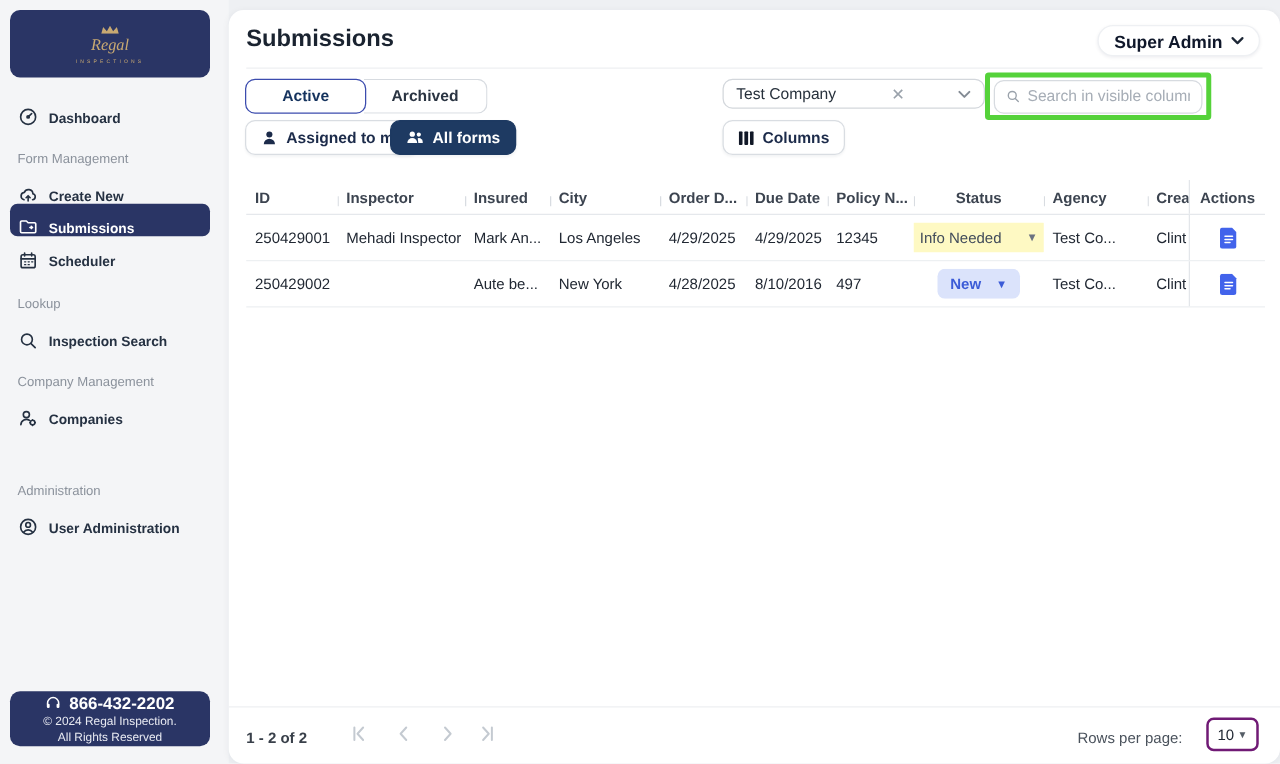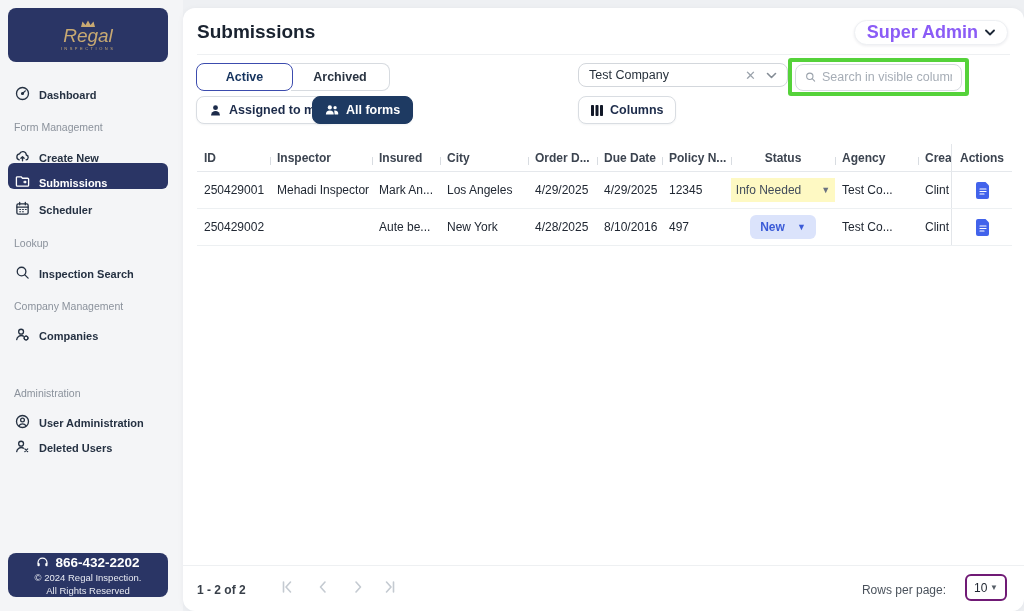--- a/index.html
+++ b/index.html
@@ -5,60 +5,60 @@
   * { margin:0; padding:0; box-sizing:border-box; }
   html,body { width:1024px; height:611px; overflow:hidden; }
   body { font-family:"Liberation Sans", sans-serif; background:#eef0f3; position:relative; }
   .viewport { position:absolute; inset:0; width:1024px; height:611px; }
 
   
   .sidebar { position:absolute; left:0; top:0; width:183px; height:611px; background:#f4f5f7; }
   .logo-box { position:absolute; left:8px; top:8px; width:160px; height:54px; background:#2a3565; border-radius:8px;
     display:flex; flex-direction:column; align-items:center; justify-content:center; }
   .logo-crown { height:7px; color:#c8a972; margin-bottom:-1px; }
-  .logo-script { font-family:Liberation Sans, sans-serif; font-style:italic; font-size:19px; color:#c8a972; line-height:19px; }
+  .logo-script { font-family:Liberation Serif, serif; font-style:italic; font-size:13px; color:#c8a972; line-height:19px; }
   .logo-sub { font-size:4px; letter-spacing:2.5px; color:#c8a972; margin-top:1px; }
 
   .side-label { position:absolute; left:14px; font-size:10.5px; color:#8b929c; }
   .side-item { position:absolute; left:8px; width:160px; height:24px; display:flex; align-items:flex-end; gap:9px;
     padding-left:7px; font-size:11px; font-weight:bold; color:#253142; border-radius:6px; cursor:pointer; }
   .side-item svg { flex:0 0 auto; }
   .side-item.active { background:#2a3565; color:#ffffff; height:26px; }
 
   .side-footer { position:absolute; left:8px; top:553px; width:160px; height:44px; background:#2a3565; border-radius:8px;
     display:flex; flex-direction:column; align-items:center; justify-content:center; color:#fff; }
   .phone-row { display:flex; align-items:center; gap:6px; font-size:13.5px; font-weight:bold; }
   .side-footer .small { font-size:9.5px; color:#e8eaf2; margin-top:2px; line-height:11px; }
 
   
   .card { position:absolute; left:183px; top:8px; right:0; bottom:0; background:#ffffff; border-radius:12px;
     box-shadow:0 1px 6px rgba(20,30,60,.05); }
   .page-title { position:absolute; left:14px; top:13px; font-size:19px; font-weight:bold; color:#1a2330; }
   .user-pill { position:absolute; right:16px; top:12px; height:25px; padding:0 12px; background:#fff;
     border:1px solid #eef0f3; border-radius:13px; box-shadow:0 1px 3px rgba(20,30,60,.08);
-    display:flex; align-items:center; gap:7px; font-size:18px; font-weight:bold; color:#8b5cf6; cursor:pointer; }
+    display:flex; align-items:center; gap:7px; font-size:14px; font-weight:bold; color:#0f172a; cursor:pointer; }
   .title-divider { position:absolute; left:14px; right:14px; top:46px; height:1px; background:#eef0f2; }
 
   
   .seg { position:absolute; left:13px; top:55px; height:28px; display:flex; }
   .seg-tab { height:28px; display:flex; align-items:center; justify-content:center; font-size:12.5px; cursor:pointer; background:#fff; }
   .seg-tab.on { width:97px; border:1.5px solid #3c4cae; border-radius:8px; color:#15335e; font-weight:bold; z-index:2; }
   .seg-tab.off { width:99px; border:1px solid #d7dbe0; border-left:none; border-radius:0 8px 8px 0; color:#2a3442; font-weight:bold; margin-left:-2px; }
 
   .btn { position:absolute; height:28px; display:flex; align-items:center; gap:7px; padding:0 12px;
     background:#fff; border:1px solid #d9dde2; border-radius:8px; font-size:12.5px; font-weight:bold; color:#1c2b4a;
     box-shadow:0 1px 2px rgba(20,30,60,.05); cursor:pointer; }
   .btn.navy { background:#1e3a62; border-color:#1e3a62; color:#fff; }
   .btn-assigned { left:13px; top:88px; }
   .btn-allforms { left:129px; top:88px; }
   .btn-columns { left:395px; top:88px; }
 
   .select-box { position:absolute; left:395px; top:55px; width:210px; height:24px; background:#fff;
     border:1px solid #d3d7dc; border-radius:8px; display:flex; align-items:center; font-size:12.5px; color:#27313c;
-    padding:0 10px; cursor:pointer; }
+    padding:0 10px; cursor:pointer;gap:32px; }
   .select-box .val { flex:1; }
   .select-box .clear { color:#9aa2ab; font-size:13px; margin-right:10px; cursor:pointer; }
 
   .green-box { position:absolute; left:605px; top:50px; width:181px; height:38px; border:4px solid #55d23a; border-radius:3px;
     display:flex; align-items:center; justify-content:center; }
   .search-input { width:167px; height:27px; border:1px solid #d7dbe0; border-radius:8px; background:#fff;
     display:flex; align-items:center; gap:6px; padding:0 9px; }
   .search-input input { border:none; outline:none; width:130px; font-size:12.5px; color:#39414c;
     font-family:"Liberation Sans", sans-serif; background:transparent; }
   .search-input input::placeholder { color:#a6adb6; }
@@ -171,28 +171,20 @@
 
     <div class="side-item" style="top:405px">
       <svg width="15" height="15" viewBox="0 0 16 16" fill="none" stroke="#253142" stroke-width="1.4">
           <circle cx="8" cy="8" r="6.4"></circle>
           <circle cx="8" cy="6.3" r="2"></circle>
           <path d="M4.2 12.6 A4.6 4.6 0 0 1 11.8 12.6" stroke-linecap="round"></path>
         </svg>
       <span>User Administration</span>
     </div>
 
-    <div class="side-item" style="top:430px">
-      <svg width="15" height="15" viewBox="0 0 16 16" fill="none" stroke="#253142" stroke-width="1.4">
-          <circle cx="6.5" cy="5" r="2.6"></circle>
-          <path d="M1.8 13.5 A4.8 4.8 0 0 1 9 9.8" stroke-linecap="round"></path>
-          <path d="M10.5 10.5 L13.5 13.5 M13.5 10.5 L10.5 13.5" stroke-linecap="round"></path>
-        </svg>
-      <span>Deleted Users</span>
-    </div>
 
     <div class="side-footer">
       <div class="phone-row">
         <svg width="13" height="13" viewBox="0 0 16 16" fill="none" stroke="#ffffff" stroke-width="1.5">
             <path d="M2.5 9 V8 A5.5 5.5 0 0 1 13.5 8 V9" stroke-linecap="round"></path>
             <rect x="1.8" y="8.5" width="2.8" height="4.2" rx="1.2" fill="#ffffff" stroke="none"></rect>
             <rect x="11.4" y="8.5" width="2.8" height="4.2" rx="1.2" fill="#ffffff" stroke="none"></rect>
           </svg>
         <span>866-432-2202</span>
       </div>

